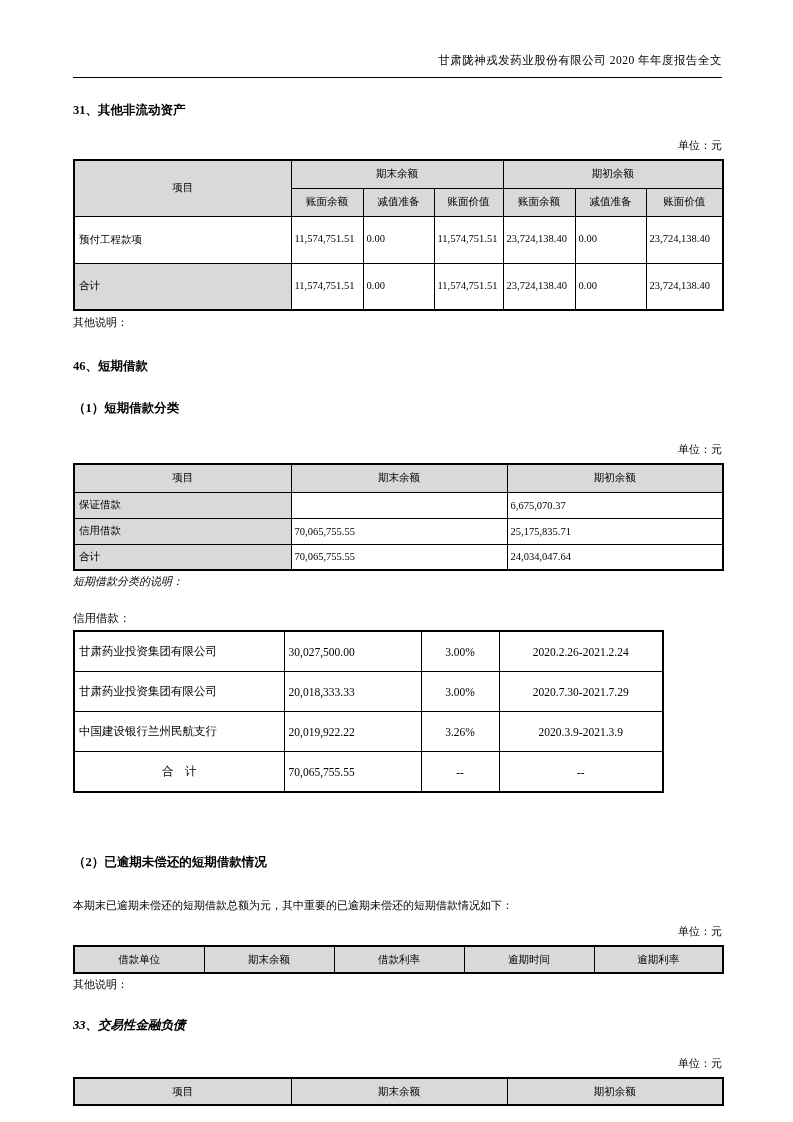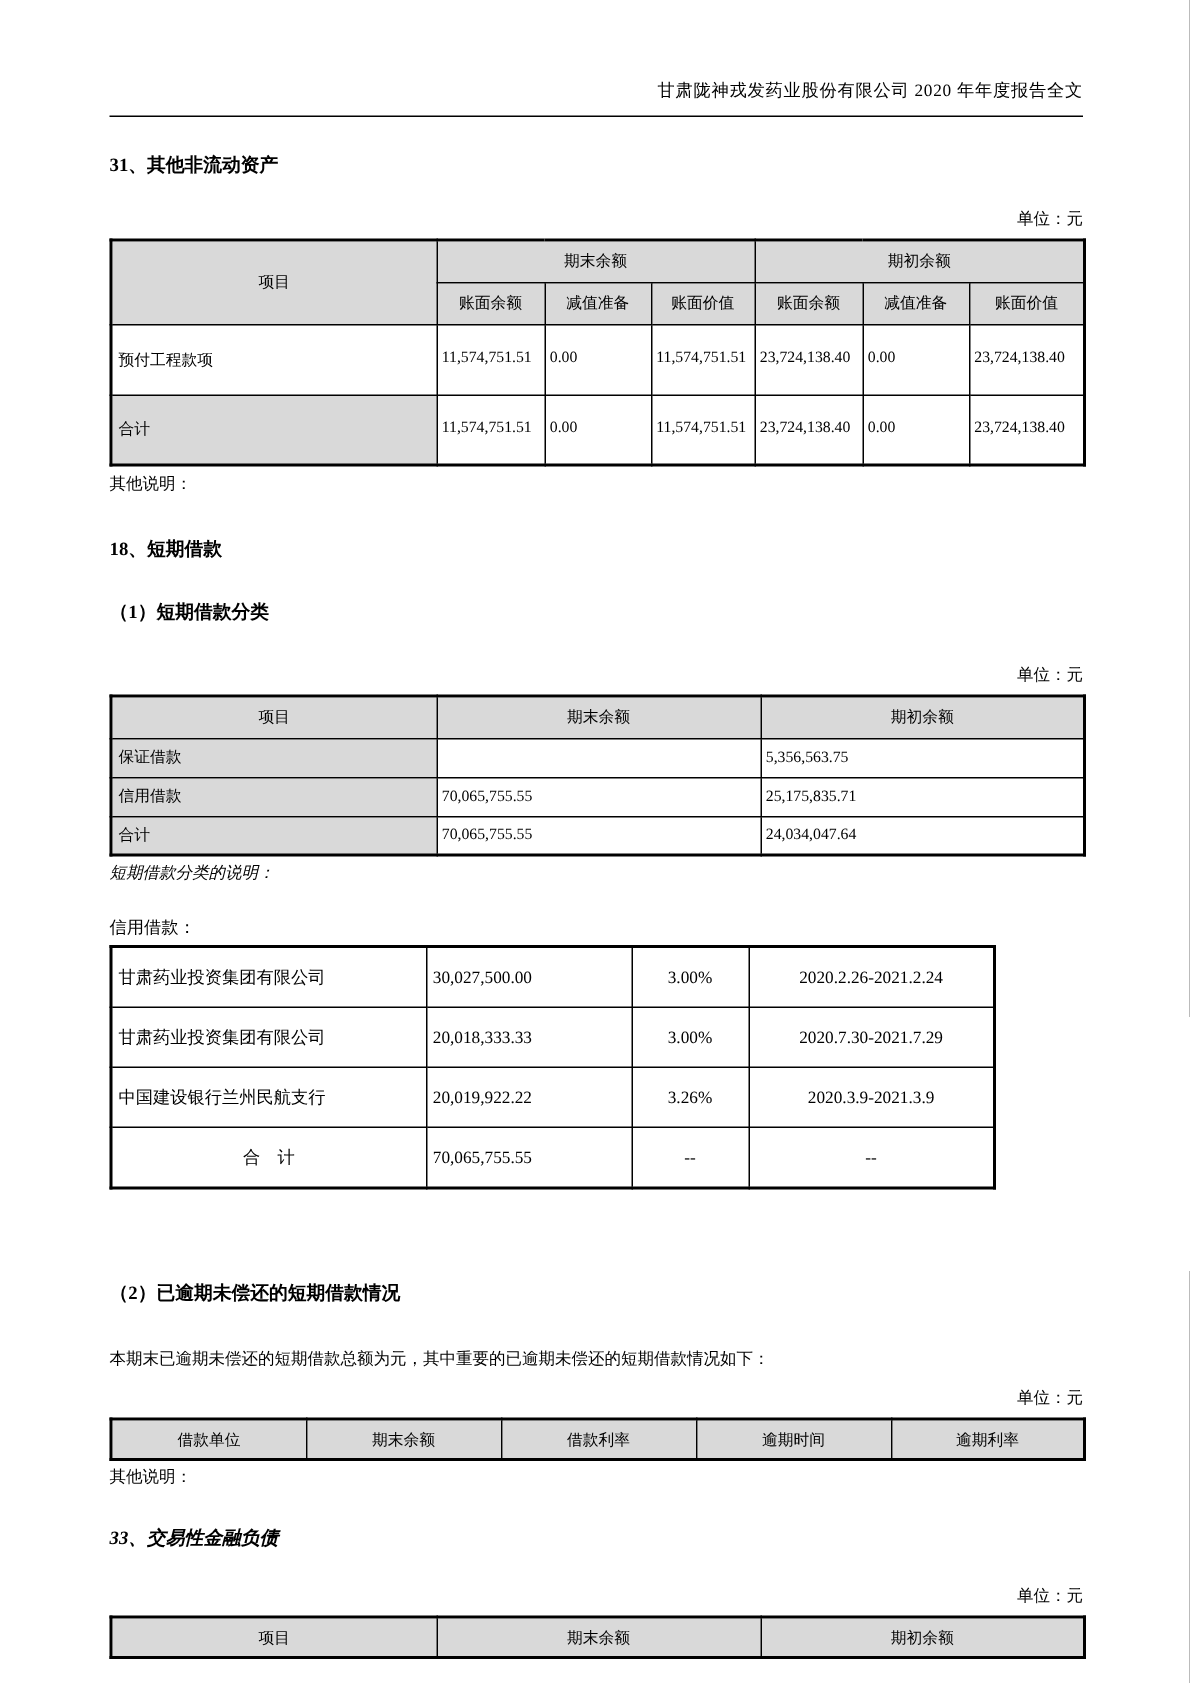--- a/index.html
+++ b/index.html
@@ -111,42 +111,42 @@
       <td class="r num">11,574,751.51</td>
       <td class="r num">23,724,138.40</td>
       <td class="r num">0.00</td>
       <td class="r num">23,724,138.40</td>
     </tr>
   </tbody>
     </table>
 
   <div class="note-line n1">其他说明：</div>
 
-  <div class="sec-title t32">18、短期借款</div>
+  <div class="sec-title t32">46、短期借款</div>
 
   <div class="sec-title t321">（1）短期借款分类</div>
 
   <div class="unit-line u32">单位：元</div>
 
   <table class="tbl tbl2">
     <colgroup>
         <col style="width:217px">
         <col style="width:216px">
         <col style="width:216px">
       </colgroup>
     <tbody>
         <tr class="hrow">
       <td class="gray c">项目</td>
       <td class="gray c">期末余额</td>
       <td class="gray c">期初余额</td>
     </tr>
     <tr class="drow">
       <td class="l gray">保证借款</td>
       <td class="r"></td>
-      <td class="r">5,356,563.75</td>
+      <td class="r">6,675,070.37</td>
     </tr>
     <tr class="drow">
       <td class="l gray">信用借款</td>
       <td class="r">70,065,755.55</td>
       <td class="r">25,175,835.71</td>
     </tr>
     <tr class="drow">
       <td class="l gray">合计</td>
       <td class="r">70,065,755.55</td>
       <td class="r">24,034,047.64</td>

